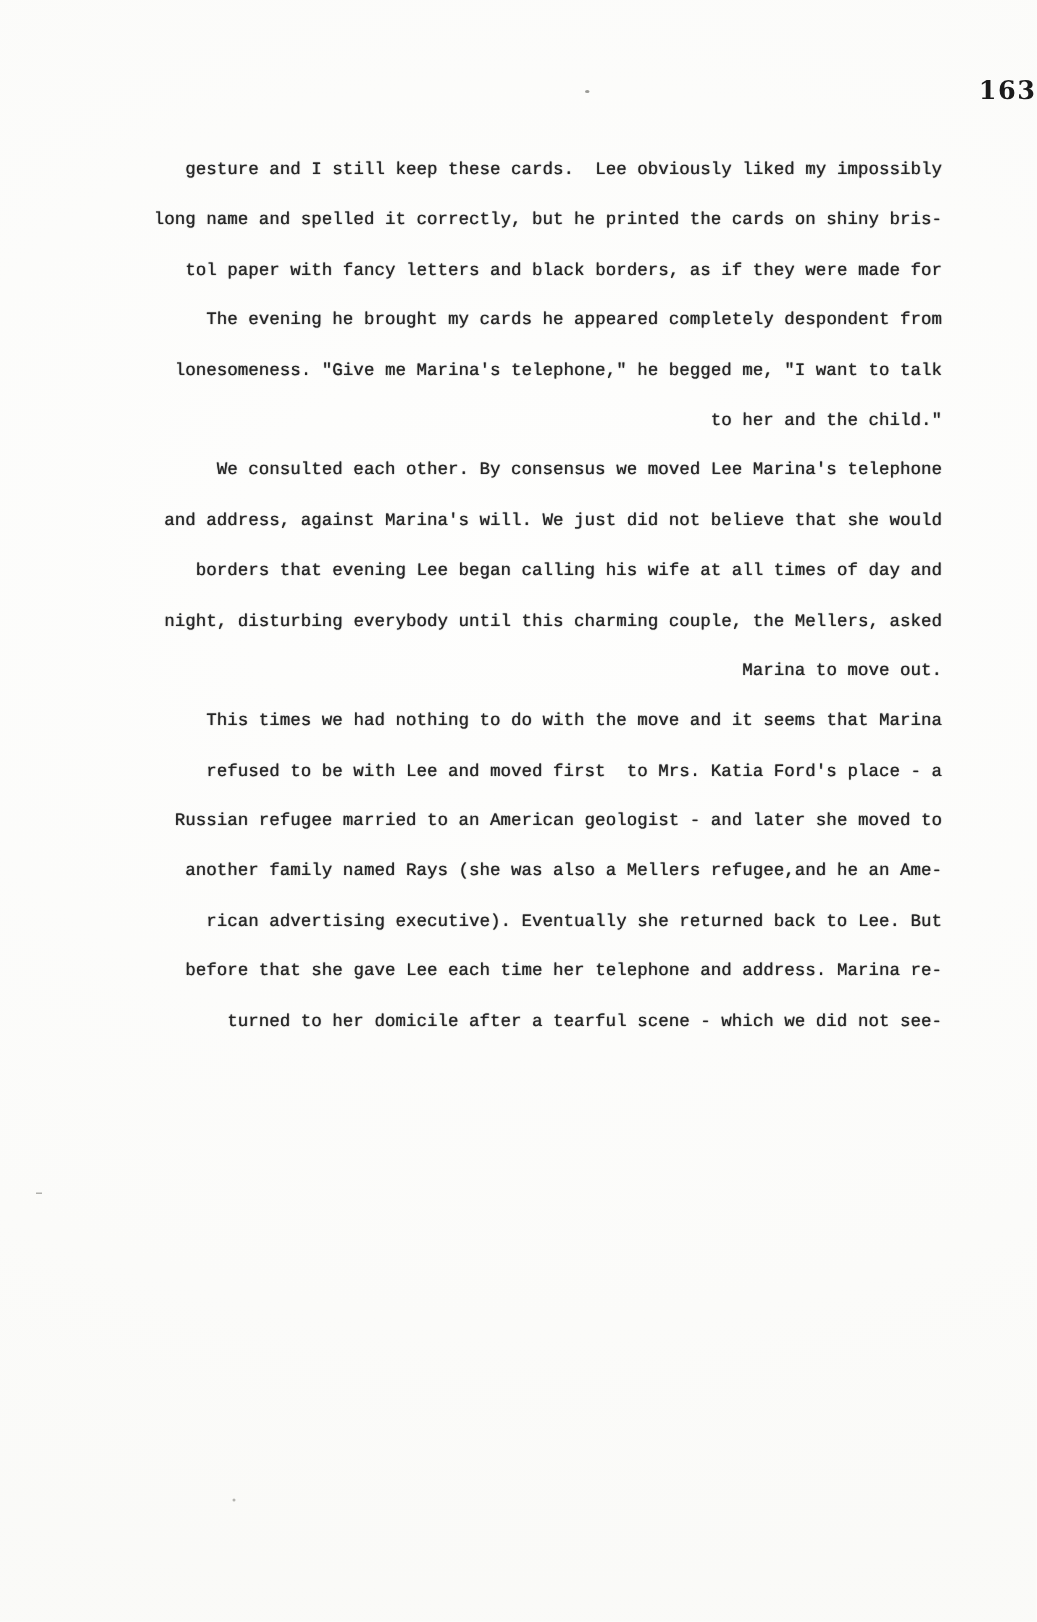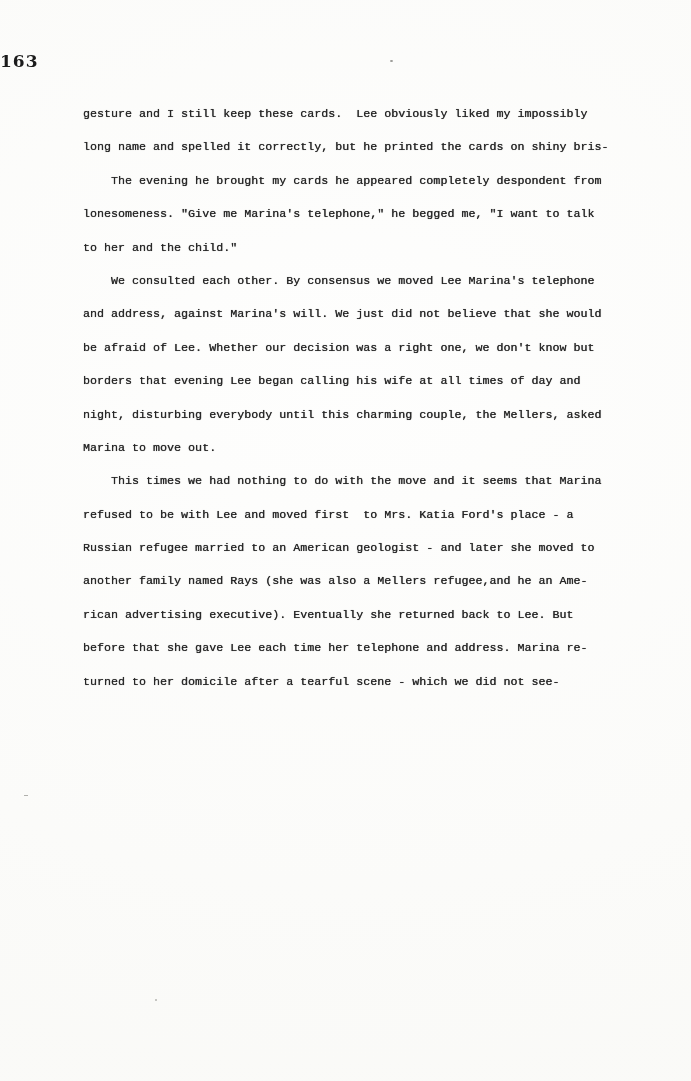--- a/index.html
+++ b/index.html
@@ -19,67 +19,68 @@
     inset: 0;
     background:
       radial-gradient(ellipse 900px 700px at 50% 35%, rgba(255,255,255,0.6), rgba(246,246,243,0.35)),
       #fcfcfa;
   }
   .page-number {
     position: absolute;
     top: 51px;
     left: 0;
     width: 100%;
-    text-align: left;
+    text-align: right;
     font-family: "DejaVu Serif", serif;
     font-weight: bold;
     font-size: 17px;
     letter-spacing: 1px;
     color: #1b1b1b;
   }
   .text-block {
     position: absolute;
     left: 83px;
     top: 97px;
     width: 545px;
   }
   .line {
     white-space: pre;
     font-size: 11.6px;
     letter-spacing: 0.05px;
     line-height: 33.4px;
     height: 33.4px;
     color: #262626;
     text-shadow: 0 0 0.7px rgba(25,25,25,0.7), 0.3px 0.2px 0.5px rgba(40,40,40,0.35);
+    text-align: right;
   }
   .speck {
     position: absolute;
     background: #9a9a96;
     border-radius: 50%;
   }
   .speck-1 { left: 390px; top: 60px;  width: 3px; height: 2px; }
   .speck-2 { left: 24px;  top: 795px; width: 4px; height: 1px; border-radius: 0; background: #b0b0ac; }
   .speck-3 { left: 155px; top: 999px; width: 2px; height: 2px; background: #b4b4b0; }
 </style>
 </head>
 <body>
 
 <div class="scan-page">
 
   <div class="page-number">163</div>
 
   <div class="text-block">
     <div class="line">gesture and I still keep these cards.  Lee obviously liked my impossibly</div>
     <div class="line">long name and spelled it correctly, but he printed the cards on shiny bris-</div>
+    <div class="line">tol paper with fancy letters and black borders, as if they were made for</div>
     <div class="line">    The evening he brought my cards he appeared completely despondent from</div>
     <div class="line">lonesomeness. "Give me Marina's telephone," he begged me, "I want to talk</div>
     <div class="line">to her and the child."</div>
     <div class="line">    We consulted each other. By consensus we moved Lee Marina's telephone</div>
     <div class="line">and address, against Marina's will. We just did not believe that she would</div>
-    <div class="line">be afraid of Lee. Whether our decision was a right one, we don't know but</div>
     <div class="line">borders that evening Lee began calling his wife at all times of day and</div>
     <div class="line">night, disturbing everybody until this charming couple, the Mellers, asked</div>
     <div class="line">Marina to move out.</div>
     <div class="line">    This times we had nothing to do with the move and it seems that Marina</div>
     <div class="line">refused to be with Lee and moved first  to Mrs. Katia Ford's place - a</div>
     <div class="line">Russian refugee married to an American geologist - and later she moved to</div>
     <div class="line">another family named Rays (she was also a Mellers refugee,and he an Ame-</div>
     <div class="line">rican advertising executive). Eventually she returned back to Lee. But</div>
     <div class="line">before that she gave Lee each time her telephone and address. Marina re-</div>
     <div class="line">turned to her domicile after a tearful scene - which we did not see-</div>

